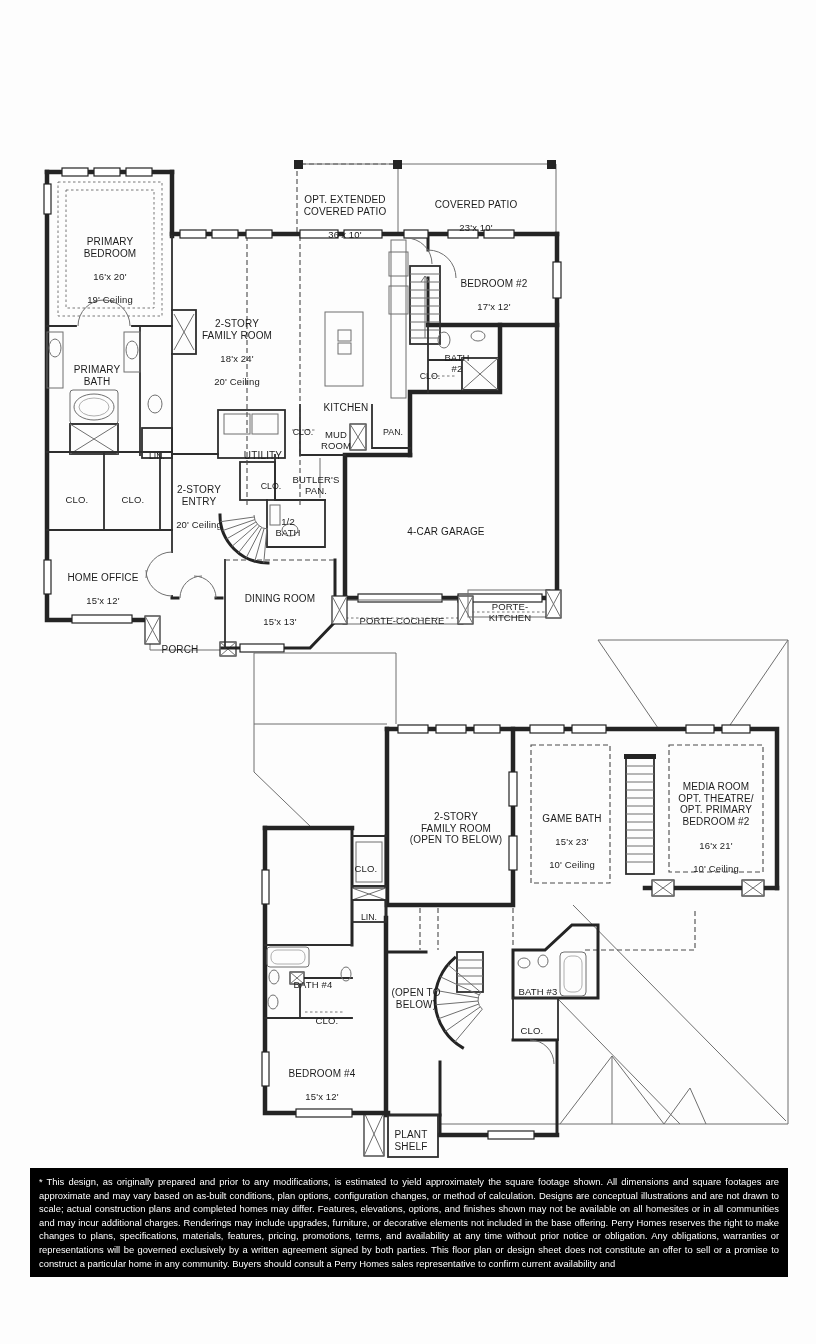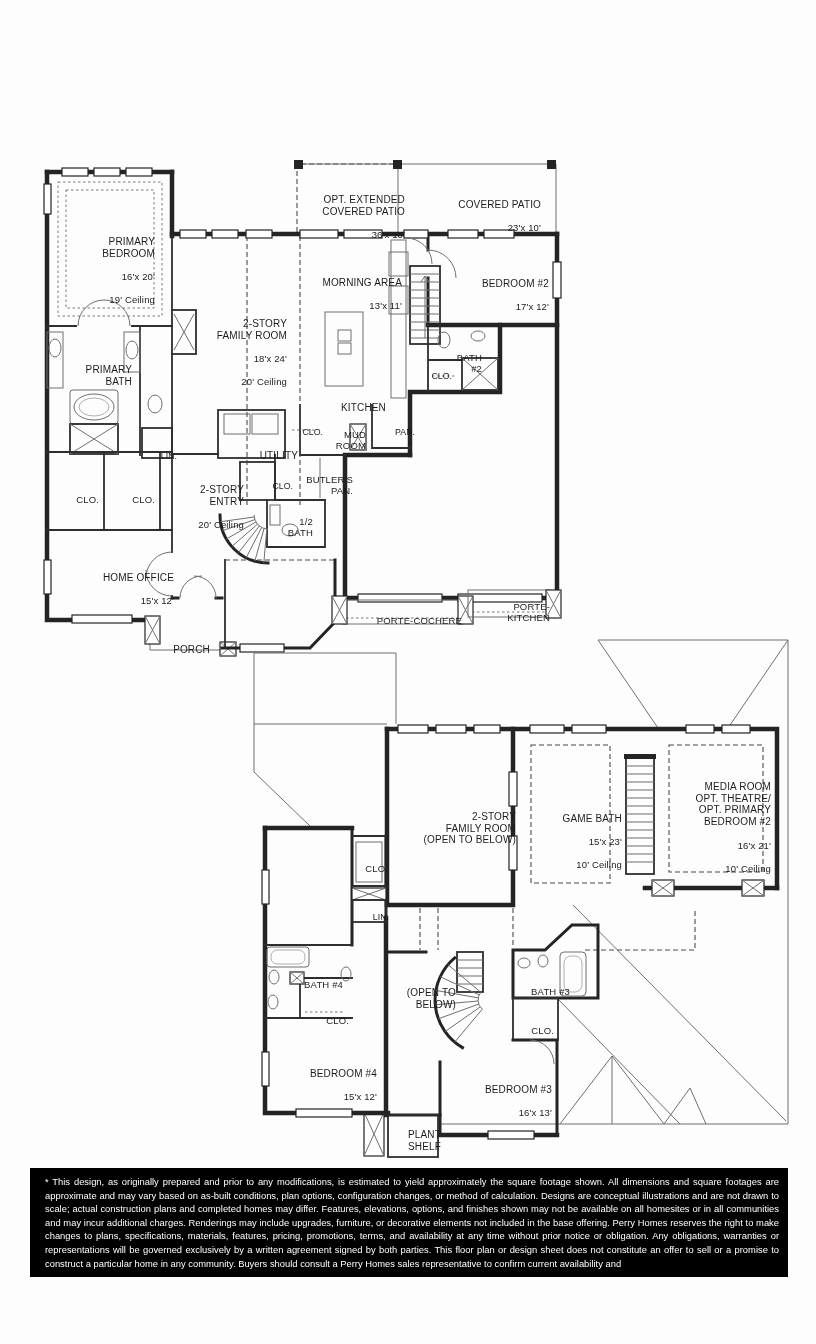--- a/index.html
+++ b/index.html
@@ -10,28 +10,28 @@
   .w{stroke:#242424;stroke-width:4.5;fill:none;stroke-linecap:square}
   .w3{stroke:#242424;stroke-width:3;fill:none;stroke-linecap:square}
   .i{stroke:#2e2e2e;stroke-width:1.8;fill:none;stroke-linecap:square}
   .t{stroke:#6f6f6f;stroke-width:1;fill:none}
   .t2{stroke:#9a9a9a;stroke-width:.8;fill:none}
   .d{stroke:#4a4a4a;stroke-width:1.1;fill:none;stroke-dasharray:5 3}
   .d2{stroke:#6a6a6a;stroke-width:.9;fill:none;stroke-dasharray:2.5 2.5}
   .blk{fill:#242424;stroke:none}
   .wf{fill:#fff;stroke:#242424;stroke-width:1.2}
   
-  .lbl{position:absolute;text-align:right;font-size:10px;line-height:1.18;color:#1c1c1c;
+  .lbl{position:absolute;text-align:center;font-size:10px;line-height:1.18;color:#1c1c1c;
        letter-spacing:.15px;white-space:pre-line;}
   .lbl .dm{font-size:9.5px;white-space:pre-line}
   .md{font-size:9.5px}
   .sm{font-size:8.8px;letter-spacing:0}
   #disclaimer{position:absolute;left:30px;top:1168px;width:758px;height:109px;background:#000;
       color:#fff;font-size:9.4px;line-height:13.6px;text-align:justify;
-      padding:7px 9px 0 15px;box-sizing:border-box;overflow:hidden;}
+      padding:7px 9px 0 9px;box-sizing:border-box;overflow:hidden;}
 </style>
 </head>
 <body>
 
 <div id="page">
 
 <svg width="816" height="1344" viewBox="0 0 816 1344">
 
   <g>
 
@@ -259,24 +259,20 @@
 </div>
 <div class="lbl" style="left:285px;top:182px;width:120px">
   <div>OPT. EXTENDED
 COVERED PATIO</div>
   <div class="dm">36'x 10'</div>
 </div>
 <div class="lbl" style="left:411px;top:187px;width:130px">
   <div>COVERED PATIO</div>
   <div class="dm">23'x 10'</div>
 </div>
-<div class="lbl" style="left:292px;top:265px;width:110px">
-  <div>MORNING AREA</div>
-  <div class="dm">13'x 11'</div>
-</div>
 <div class="lbl" style="left:187px;top:306px;width:100px">
   <div>2-STORY
 FAMILY ROOM</div>
   <div class="dm">18'x 24'</div>
   <div class="dm">20' Ceiling</div>
 </div>
 <div class="lbl" style="left:439px;top:266px;width:110px">
   <div>BEDROOM #2</div>
   <div class="dm">17'x 12'</div>
 </div>
@@ -286,21 +282,21 @@
 </div>
 <div class="lbl md" style="left:55px;top:483px;width:44px">
   <div>CLO.</div>
 </div>
 <div class="lbl md" style="left:111px;top:483px;width:44px">
   <div>CLO.</div>
 </div>
 <div class="lbl sm" style="left:137px;top:441px;width:40px">
   <div>LIN.</div>
 </div>
-<div class="lbl" style="left:64px;top:560px;width:110px">
+<div class="lbl" style="left:48px;top:560px;width:110px">
   <div>HOME OFFICE</div>
   <div class="dm">15'x 12'</div>
 </div>
 <div class="lbl" style="left:154px;top:472px;width:90px">
   <div>2-STORY
 ENTRY</div>
   <div class="dm">20' Ceiling</div>
 </div>
 <div class="lbl" style="left:228px;top:438px;width:70px">
   <div>UTILITY</div>
@@ -328,20 +324,27 @@
 </div>
 <div class="lbl" style="left:306px;top:390px;width:80px">
   <div>KITCHEN</div>
 </div>
 <div class="lbl md" style="left:432px;top:341px;width:50px">
   <div>BATH
 #2</div>
 </div>
 <div class="lbl sm" style="left:408px;top:361px;width:44px">
   <div>CLO.</div>
+</div>
+<div class="lbl" style="left:381px;top:514px;width:130px">
+  <div>4-CAR GARAGE</div>
+</div>
+<div class="lbl" style="left:225px;top:581px;width:110px">
+  <div>DINING ROOM</div>
+  <div class="dm">15'x 13'</div>
 </div>
 <div class="lbl" style="left:150px;top:632px;width:60px">
   <div>PORCH</div>
 </div>
 <div class="lbl md" style="left:342px;top:604px;width:120px">
   <div>PORTE-COCHERE</div>
 </div>
 <div class="lbl md" style="left:470px;top:590px;width:80px">
   <div>PORTE-
 KITCHEN</div>
@@ -384,24 +387,20 @@
 <div class="lbl" style="left:376px;top:975px;width:80px">
   <div>(OPEN TO
 BELOW)</div>
 </div>
 <div class="lbl md" style="left:506px;top:975px;width:64px">
   <div>BATH #3</div>
 </div>
 <div class="lbl md" style="left:510px;top:1014px;width:44px">
   <div>CLO.</div>
 </div>
-<div class="lbl" style="left:442px;top:1072px;width:110px">
-  <div>BEDROOM #3</div>
-  <div class="dm">16'x 13'</div>
-</div>
 <div class="lbl" style="left:381px;top:1117px;width:60px">
   <div>PLANT
 SHELF</div>
 </div>
 
 <div id="disclaimer">* This design, as originally prepared and prior to any modifications, is estimated to yield approximately the square footage shown. All dimensions and square footages are approximate and may vary based on as-built conditions, plan options, configuration changes, or method of calculation. Designs are conceptual illustrations and are not drawn to scale; actual construction plans and completed homes may differ. Features, elevations, options, and finishes shown may not be available on all homesites or in all communities and may incur additional charges. Renderings may include upgrades, furniture, or decorative elements not included in the base offering. Perry Homes reserves the right to make changes to plans, specifications, materials, features, pricing, promotions, terms, and availability at any time without prior notice or obligation. Any obligations, warranties or representations will be governed exclusively by a written agreement signed by both parties. This floor plan or design sheet does not constitute an offer to sell or a promise to construct a particular home in any community. Buyers should consult a Perry Homes sales representative to confirm current availability and</div>
 
 </div>
 
 </body></html>

